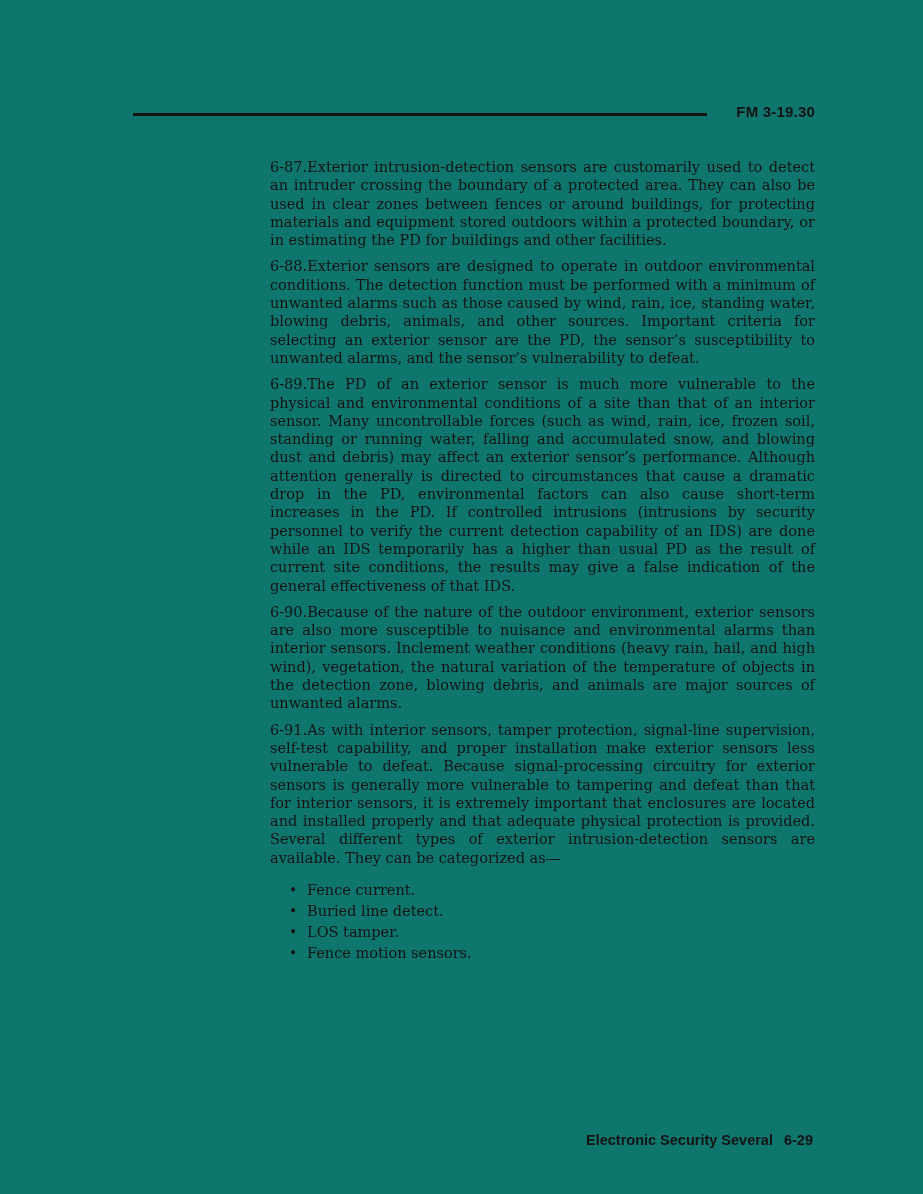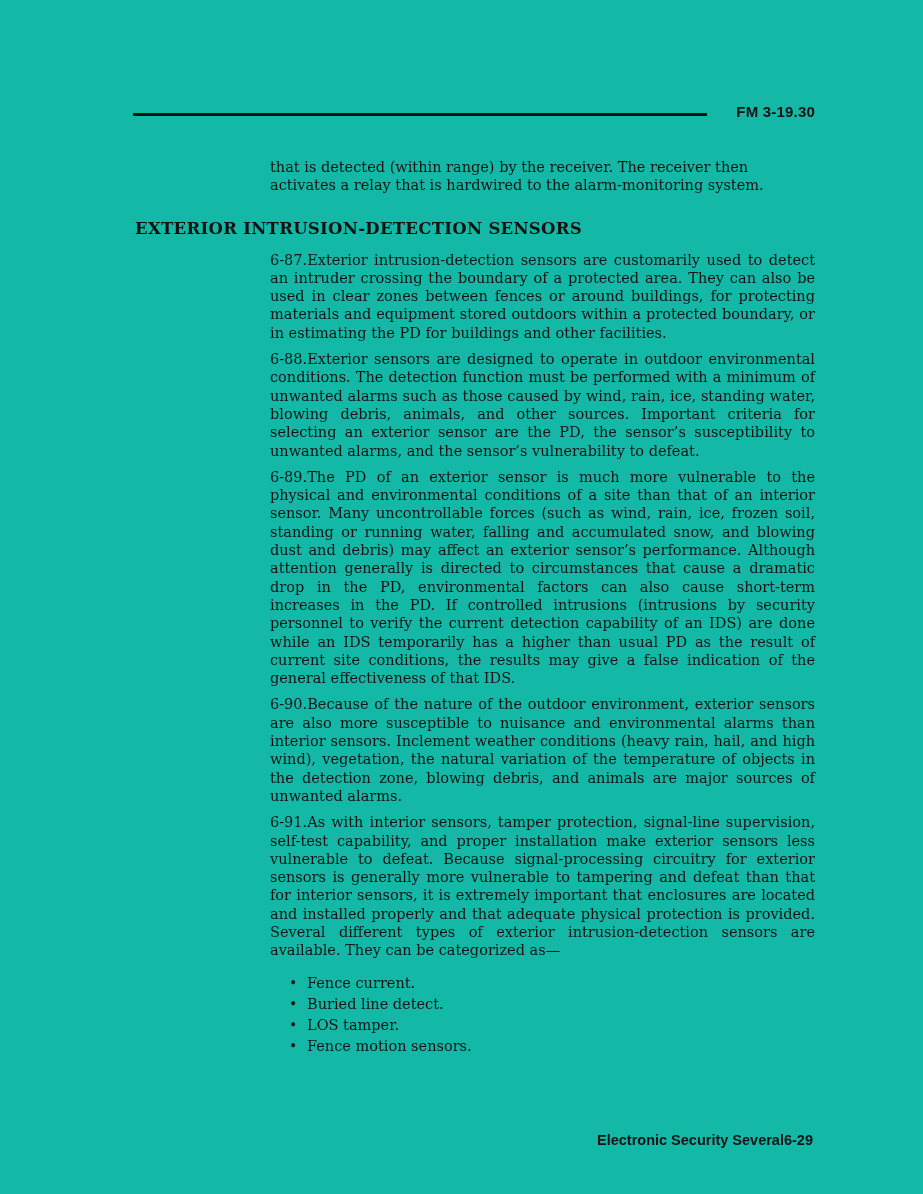--- a/index.html
+++ b/index.html
@@ -4,21 +4,21 @@
 <style>
   html, body {
     margin: 0;
     padding: 0;
     background: #ffffff;
   }
   .page {
     position: relative;
     width: 923px;
     height: 1194px;
-    background: #14b8a6;
+    background: #0f766e;
     overflow: hidden;
     color: #141414;
     font-family: "DejaVu Serif", "Liberation Serif", serif;
   }
   
   .page-header {
     position: absolute;
     top: 103px;
     left: 0;
     right: 0;
@@ -95,38 +95,37 @@
     position: absolute;
     bottom: 46px;
     right: 110px;
     font-family: "Liberation Sans", sans-serif;
     font-weight: bold;
     font-size: 14.5px;
     color: #141414;
     white-space: nowrap;
   }
   .page-footer .footer-page-number {
+    margin-left: 11px;
     text-align: center;
   }
 </style>
 </head>
 <body>
 
 <div class="page">
 
   <div class="page-header">
     <div class="header-rule"></div>
     <div class="header-docid">FM 3-19.30</div>
   </div>
 
   <div class="content">
 
-    <p class="body-p intro">that is detected (within range) by the receiver. The receiver then activates a relay that is hardwired to the alarm-monitoring system.</p>
 
-    <h1 class="section-heading">EXTERIOR INTRUSION-DETECTION SENSORS</h1>
 
     <p class="body-p"><span class="pnum">6-87.</span><span>Exterior intrusion-detection sensors are customarily used to detect an intruder crossing the boundary of a protected area. They can also be used in clear zones between fences or around buildings, for protecting materials and equipment stored outdoors within a protected boundary, or in estimating the PD for buildings and other facilities.</span></p>
 
     <p class="body-p"><span class="pnum">6-88.</span><span>Exterior sensors are designed to operate in outdoor environmental conditions. The detection function must be performed with a minimum of unwanted alarms such as those caused by wind, rain, ice, standing water, blowing debris, animals, and other sources. Important criteria for selecting an exterior sensor are the PD, the sensor’s susceptibility to unwanted alarms, and the sensor’s vulnerability to defeat.</span></p>
 
     <p class="body-p"><span class="pnum">6-89.</span><span>The PD of an exterior sensor is much more vulnerable to the physical and environmental conditions of a site than that of an interior sensor. Many uncontrollable forces (such as wind, rain, ice, frozen soil, standing or running water, falling and accumulated snow, and blowing dust and debris) may affect an exterior sensor’s performance. Although attention generally is directed to circumstances that cause a dramatic drop in the PD, environmental factors can also cause short-term increases in the PD. If controlled intrusions (intrusions by security personnel to verify the current detection capability of an IDS) are done while an IDS temporarily has a higher than usual PD as the result of current site conditions, the results may give a false indication of the general effectiveness of that IDS.</span></p>
 
     <p class="body-p"><span class="pnum">6-90.</span><span>Because of the nature of the outdoor environment, exterior sensors are also more susceptible to nuisance and environmental alarms than interior sensors. Inclement weather conditions (heavy rain, hail, and high wind), vegetation, the natural variation of the temperature of objects in the detection zone, blowing debris, and animals are major sources of unwanted alarms.</span></p>
 
     <p class="body-p"><span class="pnum">6-91.</span><span>As with interior sensors, tamper protection, signal-line supervision, self-test capability, and proper installation make exterior sensors less vulnerable to defeat. Because signal-processing circuitry for exterior sensors is generally more vulnerable to tampering and defeat than that for interior sensors, it is extremely important that enclosures are located and installed properly and that adequate physical protection is provided. Several different types of exterior intrusion-detection sensors are available. They can be categorized as—</span></p>

